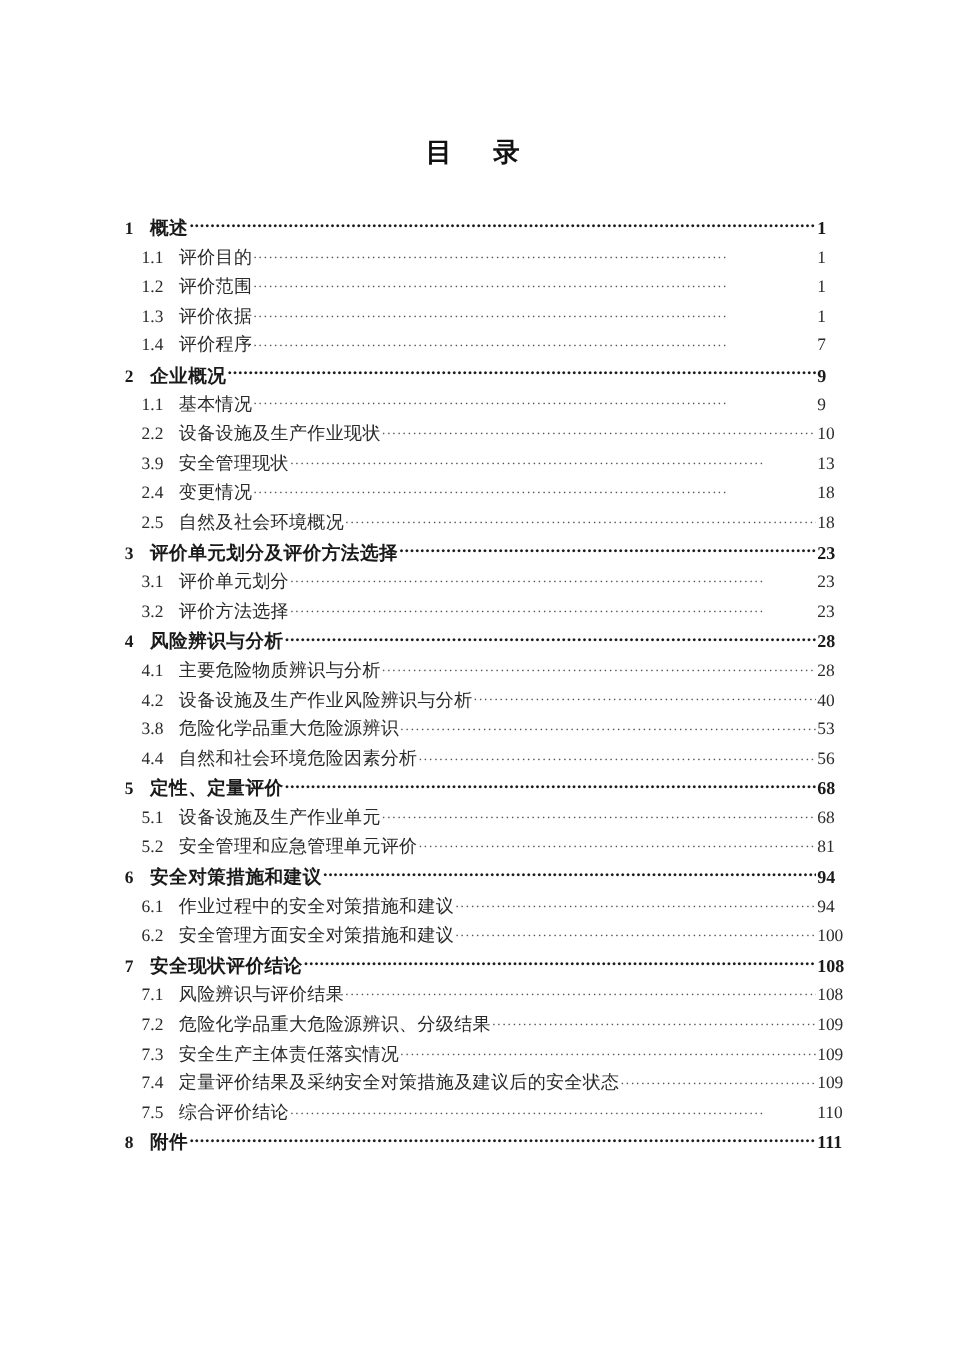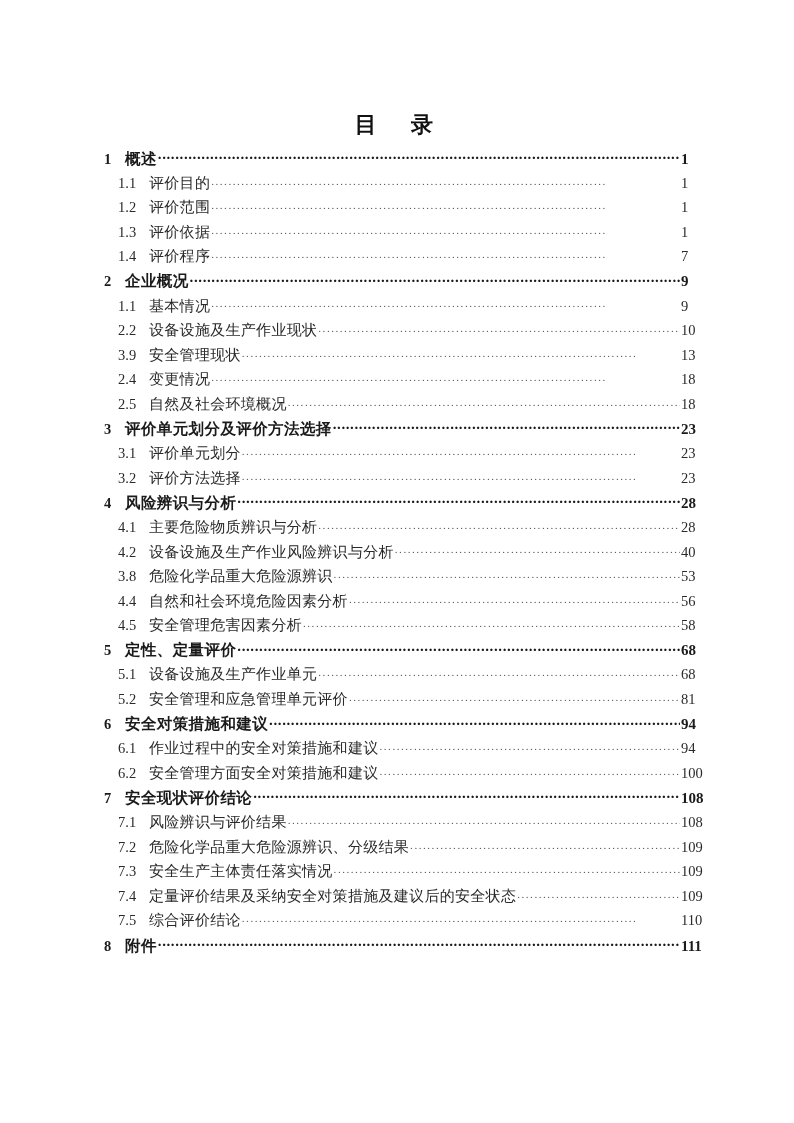--- a/index.html
+++ b/index.html
@@ -25,21 +25,21 @@
   .toc-title {
     text-align: center;
     font-size: 22px;
     font-weight: bold;
     letter-spacing: 0.28em;
     color: #111111;
     margin: 0;
     padding-top: 112px;
     padding-bottom: 0;
     line-height: 30px;
-    font-family: Liberation Mono, monospace;
+    font-family: Liberation Sans, sans-serif;
   }
   .toc-list {
     margin: 0;
     padding: 0;
     list-style: none;
     position: absolute;
     left: 0;
     top: 148px;
     width: 794px;
   }
@@ -51,20 +51,21 @@
     height: 24.6px;
     white-space: nowrap;
   }
   .toc-entry .num {
     flex: 0 0 auto;
     color: #1a1a1a;
   }
   .toc-entry .label {
     flex: 0 0 auto;
     color: #1a1a1a;
+    margin-top: 32px;
   }
   .toc-entry .leader {
     flex: 1 1 auto;
     overflow: hidden;
     margin: 0 1px;
     position: relative;
     height: 1em;
   }
   .toc-entry .page-no {
     flex: 0 0 auto;
@@ -248,26 +249,20 @@
         <span class="label">危险化学品重大危险源辨识</span>
         <span class="leader"></span>
         <span class="page-no">53</span>
       </li>
       <li class="toc-entry lvl2">
         <span class="num">4.4</span>
         <span class="label">自然和社会环境危险因素分析</span>
         <span class="leader"></span>
         <span class="page-no">56</span>
       </li>
-      <li class="toc-entry lvl2">
-        <span class="num">4.5</span>
-        <span class="label">安全管理危害因素分析</span>
-        <span class="leader"></span>
-        <span class="page-no">58</span>
-      </li>
       <li class="toc-entry lvl1">
         <span class="num">5</span>
         <span class="label">定性、定量评价</span>
         <span class="leader"></span>
         <span class="page-no">68</span>
       </li>
       <li class="toc-entry lvl2">
         <span class="num">5.1</span>
         <span class="label">设备设施及生产作业单元</span>
         <span class="leader"></span>

